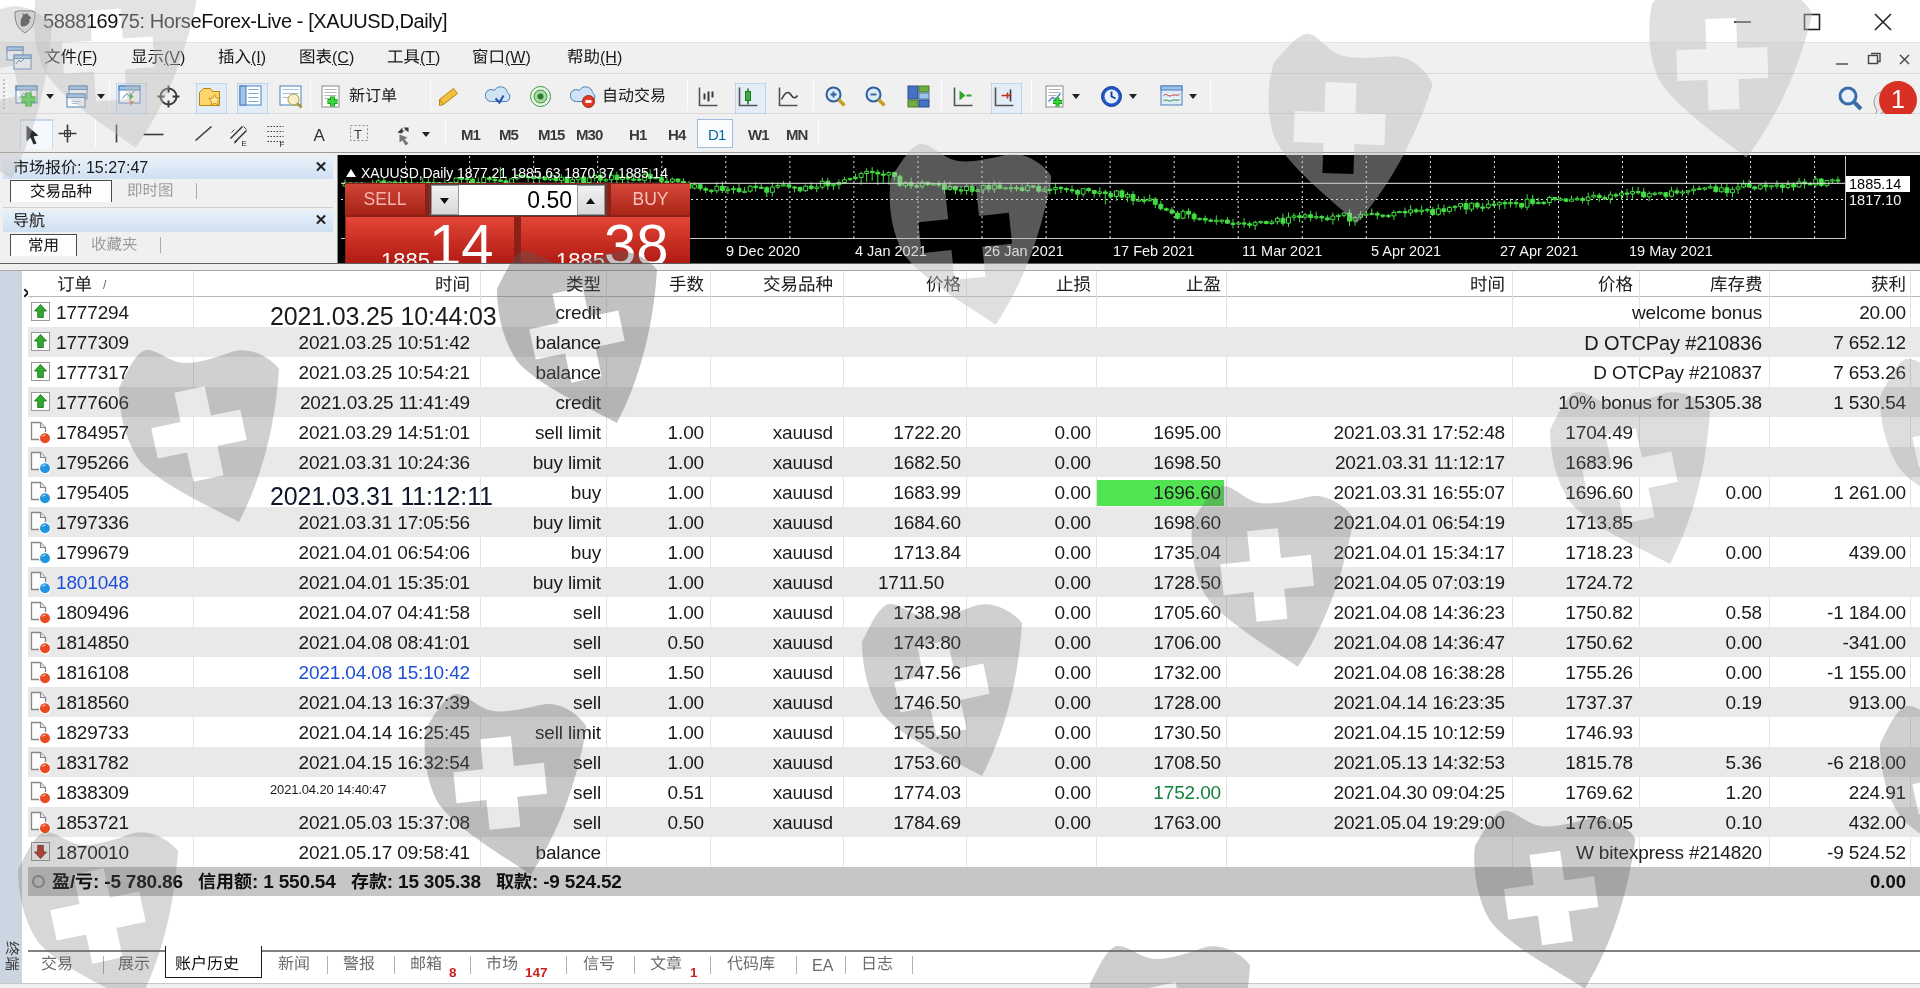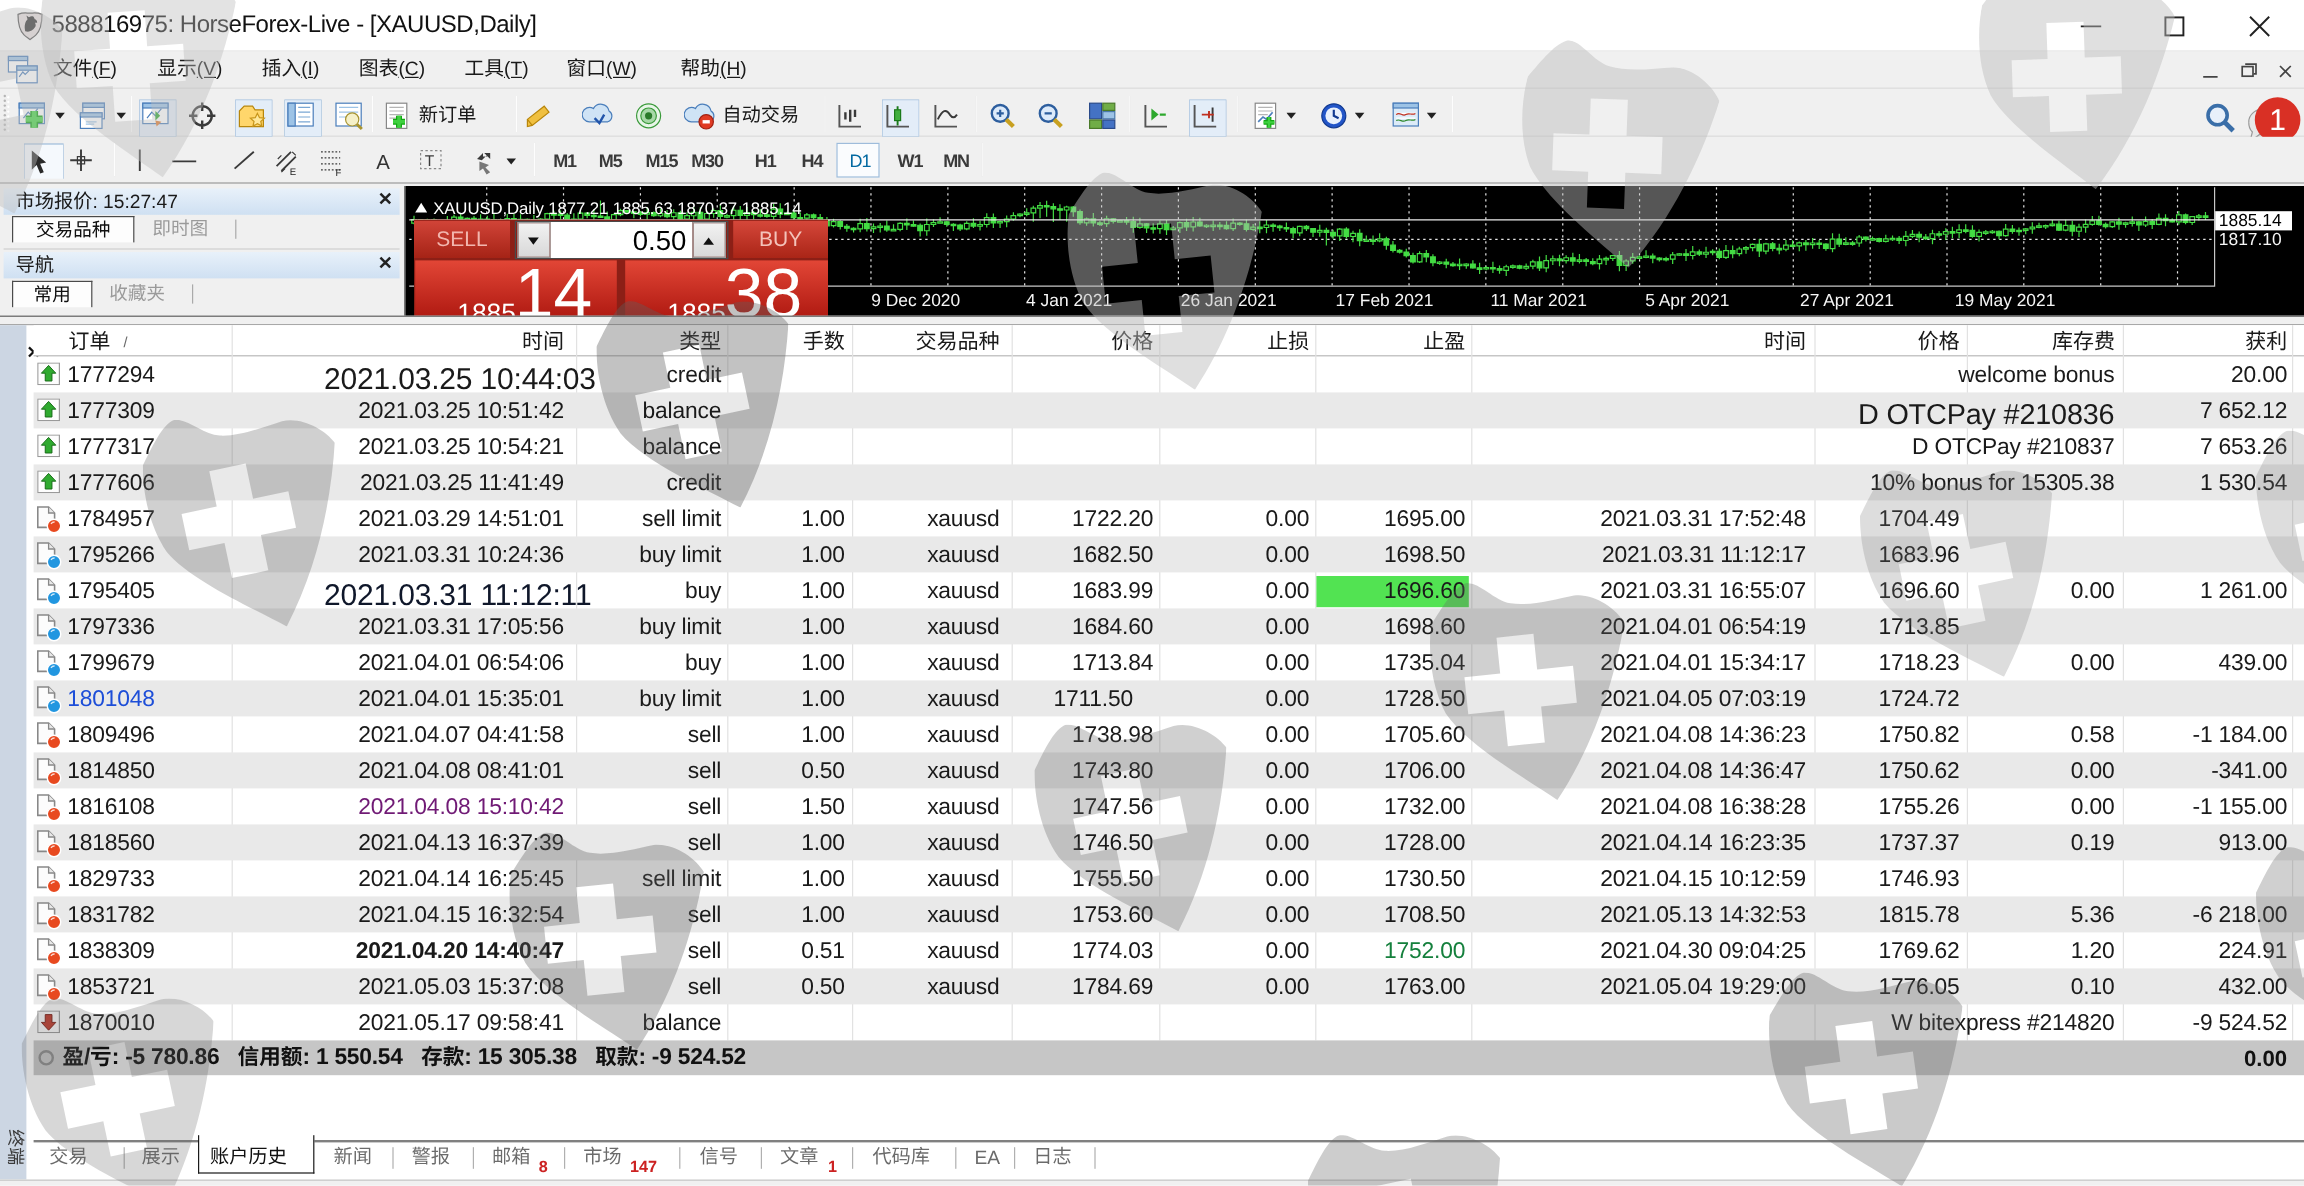--- a/index.html
+++ b/index.html
@@ -552,21 +552,21 @@
 <div style="position:absolute;left:491px;top:302px;width:110px;height:22px;font-size:19px;letter-spacing:-0.15px;color:#1a1a1a;text-align:right;white-space:nowrap;">credit</div>
 <div style="position:absolute;left:1342px;top:302px;width:420px;height:22px;font-size:19px;letter-spacing:-0.15px;color:#1a1a1a;text-align:right;white-space:nowrap;">welcome bonus</div>
 <div style="position:absolute;left:1766px;top:302px;width:140px;height:22px;font-size:19px;letter-spacing:-0.15px;color:#1a1a1a;text-align:right;white-space:nowrap;">20.00</div>
 <svg class="a" style="left:31px;top:332px" width="19" height="19" viewBox="0 0 19 19">
     <rect x="0.5" y="0.5" width="18" height="18" fill="#fdfdfd" stroke="#9a9a9a"></rect>
     <path d="M9.5 2.5 L15.5 9 H12.3 V15.5 H6.7 V9 H3.5 Z" fill="#2faa2f" stroke="#156a15" stroke-width="0.8"></path>
   </svg>
 <div style="position:absolute;left:56px;top:332px;width:130px;height:22px;font-size:19px;letter-spacing:-0.15px;color:#1a1a1a">1777309</div>
 <div style="position:absolute;left:270px;top:332px;width:200px;height:22px;font-size:19px;letter-spacing:-0.15px;color:#1a1a1a;text-align:right;white-space:nowrap;">2021.03.25 10:51:42</div>
 <div style="position:absolute;left:491px;top:332px;width:110px;height:22px;font-size:19px;letter-spacing:-0.15px;color:#1a1a1a;text-align:right;white-space:nowrap;">balance</div>
-<div style="position:absolute;left:1342px;top:332px;width:420px;height:22px;font-size:24px;letter-spacing:-0.15px;color:#1a1a1a;text-align:right;white-space:nowrap;">D OTCPay #210836</div>
+<div style="position:absolute;left:1342px;top:332px;width:420px;height:22px;font-size:20px;letter-spacing:-0.15px;color:#1a1a1a;text-align:right;white-space:nowrap;">D OTCPay #210836</div>
 <div style="position:absolute;left:1766px;top:332px;width:140px;height:22px;font-size:19px;letter-spacing:-0.15px;color:#1a1a1a;text-align:right;white-space:nowrap;">7 652.12</div>
 <svg class="a" style="left:31px;top:362px" width="19" height="19" viewBox="0 0 19 19">
     <rect x="0.5" y="0.5" width="18" height="18" fill="#fdfdfd" stroke="#9a9a9a"></rect>
     <path d="M9.5 2.5 L15.5 9 H12.3 V15.5 H6.7 V9 H3.5 Z" fill="#2faa2f" stroke="#156a15" stroke-width="0.8"></path>
   </svg>
 <div style="position:absolute;left:56px;top:362px;width:130px;height:22px;font-size:19px;letter-spacing:-0.15px;color:#1a1a1a">1777317</div>
 <div style="position:absolute;left:270px;top:362px;width:200px;height:22px;font-size:19px;letter-spacing:-0.15px;color:#1a1a1a;text-align:right;white-space:nowrap;">2021.03.25 10:54:21</div>
 <div style="position:absolute;left:491px;top:362px;width:110px;height:22px;font-size:19px;letter-spacing:-0.15px;color:#1a1a1a;text-align:right;white-space:nowrap;">balance</div>
 <div style="position:absolute;left:1342px;top:362px;width:420px;height:22px;font-size:19px;letter-spacing:-0.15px;color:#1a1a1a;text-align:right;white-space:nowrap;">D OTCPay #210837</div>
 <div style="position:absolute;left:1766px;top:362px;width:140px;height:22px;font-size:19px;letter-spacing:-0.15px;color:#1a1a1a;text-align:right;white-space:nowrap;">7 653.26</div>
@@ -716,21 +716,21 @@
 <div style="position:absolute;left:1533px;top:632px;width:100px;height:22px;font-size:19px;letter-spacing:-0.15px;color:#1a1a1a;text-align:right;white-space:nowrap;">1750.62</div>
 <div style="position:absolute;left:1682px;top:632px;width:80px;height:22px;font-size:19px;letter-spacing:-0.15px;color:#1a1a1a;text-align:right;white-space:nowrap;">0.00</div>
 <div style="position:absolute;left:1766px;top:632px;width:140px;height:22px;font-size:19px;letter-spacing:-0.15px;color:#1a1a1a;text-align:right;white-space:nowrap;">-341.00</div>
 <svg class="a" style="left:30px;top:661px" width="22" height="24" viewBox="0 0 22 24">
     <path d="M1.5 1.5 H10.5 L15.5 6.5 V18.5 H1.5 Z" fill="#fcfcfc" stroke="#888" stroke-width="1.3"></path>
     <path d="M10.5 1.5 V6.5 H15.5" fill="#e8e8e8" stroke="#888" stroke-width="1.1"></path>
     <circle cx="15" cy="17.3" r="5.6" fill="#e8491f" stroke="#fff" stroke-width="1.2"></circle>
     <path d="M12.5 15.5 a3.5 3.5 0 0 1 3 -1.5" stroke="#fff" stroke-width="1.2" fill="none" opacity="0.8"></path>
   </svg>
 <div style="position:absolute;left:56px;top:662px;width:130px;height:22px;font-size:19px;letter-spacing:-0.15px;color:#1a1a1a">1816108</div>
-<div style="position:absolute;left:270px;top:662px;width:200px;height:22px;font-size:19px;letter-spacing:-0.15px;color:#701a75;text-align:right;white-space:nowrap;">2021.04.08 15:10:42</div>
+<div style="position:absolute;left:270px;top:662px;width:200px;height:22px;font-size:19px;letter-spacing:-0.15px;color:#1d4ed8;text-align:right;white-space:nowrap;">2021.04.08 15:10:42</div>
 <div style="position:absolute;left:491px;top:662px;width:110px;height:22px;font-size:19px;letter-spacing:-0.15px;color:#1a1a1a;text-align:right;white-space:nowrap;">sell</div>
 <div style="position:absolute;left:634px;top:662px;width:70px;height:22px;font-size:19px;letter-spacing:-0.15px;color:#1a1a1a;text-align:right;white-space:nowrap;">1.50</div>
 <div style="position:absolute;left:743px;top:662px;width:90px;height:22px;font-size:19px;letter-spacing:-0.15px;color:#1a1a1a;text-align:right;white-space:nowrap;">xauusd</div>
 <div style="position:absolute;left:861px;top:662px;width:100px;height:22px;font-size:19px;letter-spacing:-0.15px;color:#1a1a1a;text-align:right;white-space:nowrap;">1747.56</div>
 <div style="position:absolute;left:1011px;top:662px;width:80px;height:22px;font-size:19px;letter-spacing:-0.15px;color:#1a1a1a;text-align:right;white-space:nowrap;">0.00</div>
 <div style="position:absolute;left:1141px;top:662px;width:80px;height:22px;font-size:19px;letter-spacing:-0.15px;color:#1a1a1a;text-align:right;white-space:nowrap;">1732.00</div>
 <div style="position:absolute;left:1305px;top:662px;width:200px;height:22px;font-size:19px;letter-spacing:-0.15px;color:#1a1a1a;text-align:right;white-space:nowrap;">2021.04.08 16:38:28</div>
 <div style="position:absolute;left:1533px;top:662px;width:100px;height:22px;font-size:19px;letter-spacing:-0.15px;color:#1a1a1a;text-align:right;white-space:nowrap;">1755.26</div>
 <div style="position:absolute;left:1682px;top:662px;width:80px;height:22px;font-size:19px;letter-spacing:-0.15px;color:#1a1a1a;text-align:right;white-space:nowrap;">0.00</div>
 <div style="position:absolute;left:1766px;top:662px;width:140px;height:22px;font-size:19px;letter-spacing:-0.15px;color:#1a1a1a;text-align:right;white-space:nowrap;">-1 155.00</div>
@@ -786,21 +786,21 @@
 <div style="position:absolute;left:1533px;top:752px;width:100px;height:22px;font-size:19px;letter-spacing:-0.15px;color:#1a1a1a;text-align:right;white-space:nowrap;">1815.78</div>
 <div style="position:absolute;left:1682px;top:752px;width:80px;height:22px;font-size:19px;letter-spacing:-0.15px;color:#1a1a1a;text-align:right;white-space:nowrap;">5.36</div>
 <div style="position:absolute;left:1766px;top:752px;width:140px;height:22px;font-size:19px;letter-spacing:-0.15px;color:#1a1a1a;text-align:right;white-space:nowrap;">-6 218.00</div>
 <svg class="a" style="left:30px;top:781px" width="22" height="24" viewBox="0 0 22 24">
     <path d="M1.5 1.5 H10.5 L15.5 6.5 V18.5 H1.5 Z" fill="#fcfcfc" stroke="#888" stroke-width="1.3"></path>
     <path d="M10.5 1.5 V6.5 H15.5" fill="#e8e8e8" stroke="#888" stroke-width="1.1"></path>
     <circle cx="15" cy="17.3" r="5.6" fill="#e8491f" stroke="#fff" stroke-width="1.2"></circle>
     <path d="M12.5 15.5 a3.5 3.5 0 0 1 3 -1.5" stroke="#fff" stroke-width="1.2" fill="none" opacity="0.8"></path>
   </svg>
 <div style="position:absolute;left:56px;top:782px;width:130px;height:22px;font-size:19px;letter-spacing:-0.15px;color:#1a1a1a">1838309</div>
-<div style="position:absolute;left:270px;top:782px;width:200px;height:22px;font-size:19px;letter-spacing:-0.15px;color:#1a1a1a;text-align:right;white-space:nowrap;font-weight:bold;">2021.04.20 14:40:47</div>
+<div style="position:absolute;left:270px;top:782px;width:200px;height:22px;font-size:13px;letter-spacing:-0.15px;color:#1a1a1a;white-space:nowrap;">2021.04.20 14:40:47</div>
 <div style="position:absolute;left:491px;top:782px;width:110px;height:22px;font-size:19px;letter-spacing:-0.15px;color:#1a1a1a;text-align:right;white-space:nowrap;">sell</div>
 <div style="position:absolute;left:634px;top:782px;width:70px;height:22px;font-size:19px;letter-spacing:-0.15px;color:#1a1a1a;text-align:right;white-space:nowrap;">0.51</div>
 <div style="position:absolute;left:743px;top:782px;width:90px;height:22px;font-size:19px;letter-spacing:-0.15px;color:#1a1a1a;text-align:right;white-space:nowrap;">xauusd</div>
 <div style="position:absolute;left:861px;top:782px;width:100px;height:22px;font-size:19px;letter-spacing:-0.15px;color:#1a1a1a;text-align:right;white-space:nowrap;">1774.03</div>
 <div style="position:absolute;left:1011px;top:782px;width:80px;height:22px;font-size:19px;letter-spacing:-0.15px;color:#1a1a1a;text-align:right;white-space:nowrap;">0.00</div>
 <div style="position:absolute;left:1141px;top:782px;width:80px;height:22px;font-size:19px;letter-spacing:-0.15px;color:#15803d;text-align:right;white-space:nowrap;">1752.00</div>
 <div style="position:absolute;left:1305px;top:782px;width:200px;height:22px;font-size:19px;letter-spacing:-0.15px;color:#1a1a1a;text-align:right;white-space:nowrap;">2021.04.30 09:04:25</div>
 <div style="position:absolute;left:1533px;top:782px;width:100px;height:22px;font-size:19px;letter-spacing:-0.15px;color:#1a1a1a;text-align:right;white-space:nowrap;">1769.62</div>
 <div style="position:absolute;left:1682px;top:782px;width:80px;height:22px;font-size:19px;letter-spacing:-0.15px;color:#1a1a1a;text-align:right;white-space:nowrap;">1.20</div>
 <div style="position:absolute;left:1766px;top:782px;width:140px;height:22px;font-size:19px;letter-spacing:-0.15px;color:#1a1a1a;text-align:right;white-space:nowrap;">224.91</div>

